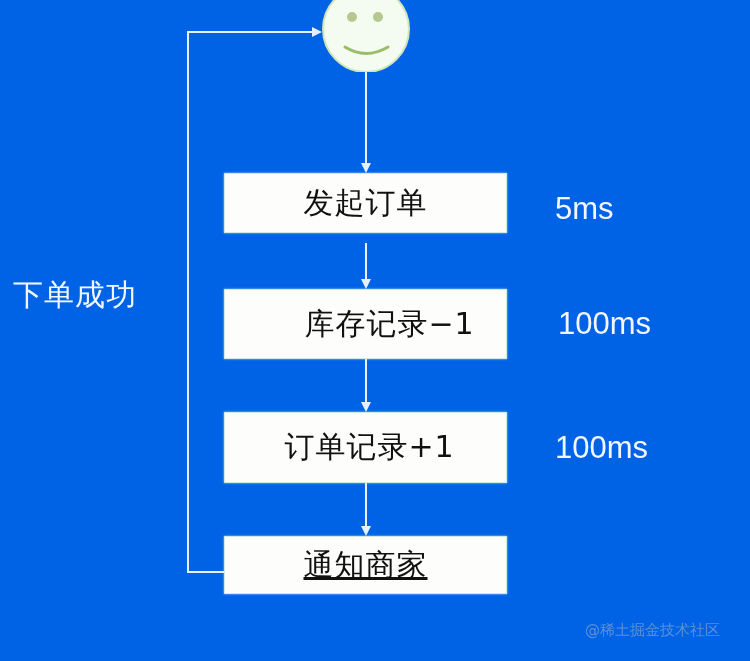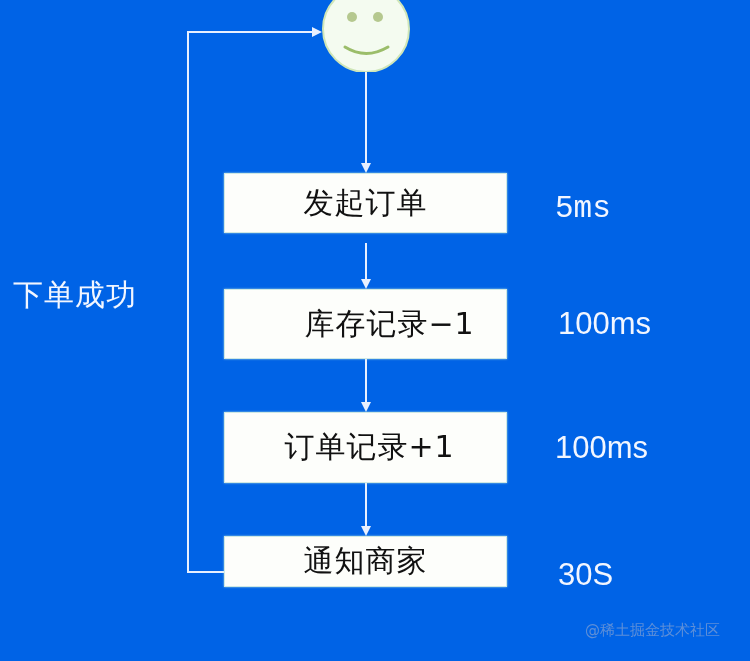--- a/index.html
+++ b/index.html
@@ -74,25 +74,24 @@
 
   <div class="box" style="top:173px;height:60px;">
     <span>发起订单</span>
   </div>
   <div class="box" style="top:289px;height:70px;padding-left:48px;">
     <span>库存记录−1</span>
   </div>
   <div class="box" style="top:412px;height:71px;padding-left:8px;">
     <span>订单记录+1</span>
   </div>
-  <div class="box" style="top:536px;height:51px;">
+  <div class="box" style="top:536px;height:58px;text-decoration:underline;">
     <span>通知商家</span>
   </div>
 
-  <div class="time" style="left:555px;top:191px;font-family:Liberation Mono, monospace;">5ms</div>
+  <div class="time" style="left:555px;top:191px;">5ms</div>
   <div class="time" style="left:558px;top:306px;">100ms</div>
   <div class="time" style="left:555px;top:430px;">100ms</div>
-  <div class="time" style="left:558px;top:557px;">30S</div>
 
   <div class="side-label">下单成功</div>
 
   <div class="watermark">@稀土掘金技术社区</div>
 </div>
 
 </body></html>

